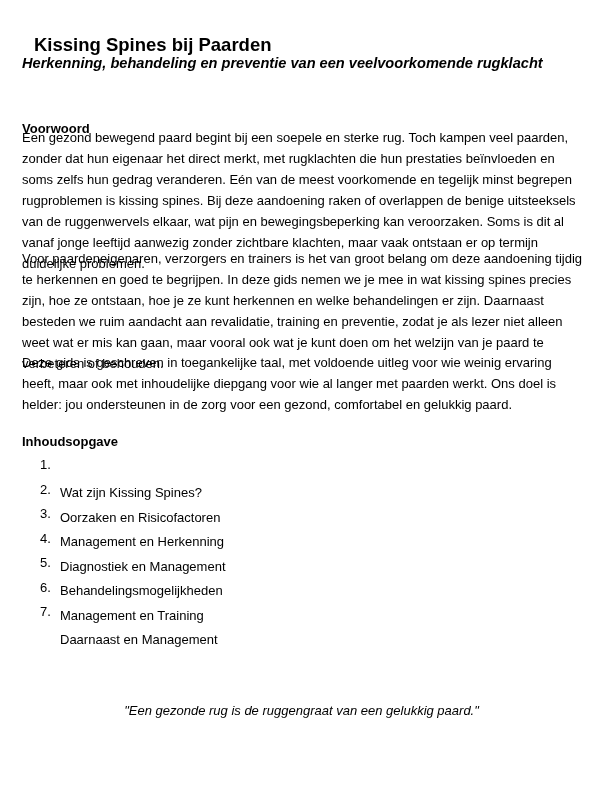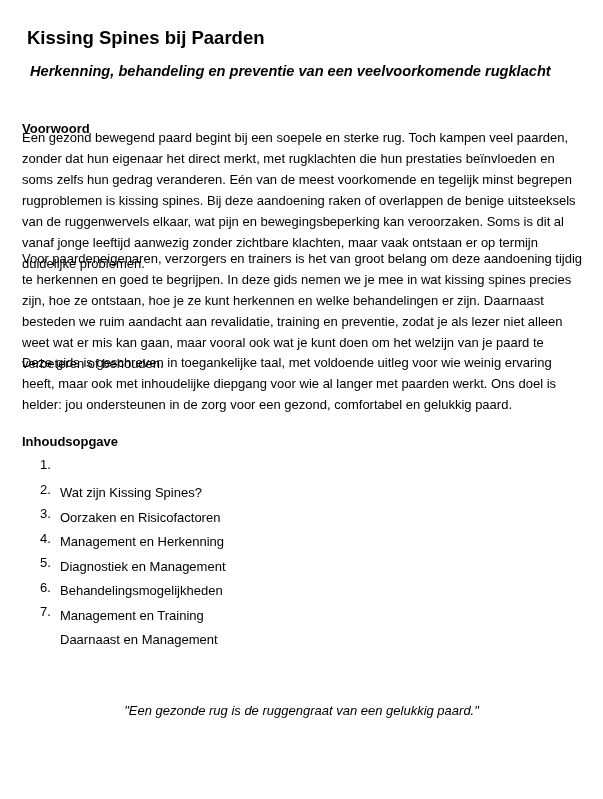--- a/index.html
+++ b/index.html
@@ -3,25 +3,25 @@
 <meta charset="utf-8">
 <style>
   html, body { margin: 0; padding: 0; background: #ffffff; }
   body {
     width: 603px; height: 799px; overflow: hidden; position: relative;
     font-family: "Liberation Sans", sans-serif; color: #000000;
   }
   .page { position: absolute; left: 22px; top: 0; width: 565px; }
   .title {
     position: absolute; top: 22px; left: 0;
-    font-size: 18.5px; font-weight: bold; margin: 5px; white-space: nowrap;
+    font-size: 18.5px; font-weight: bold; margin: 12px; white-space: nowrap;
   }
   .subtitle {
     position: absolute; top: 55px; left: 0;
-    font-size: 14.6px; font-weight: bold; font-style: italic; margin: 8px; white-space: nowrap;
+    font-size: 14.6px; font-weight: bold; font-style: italic; margin: 0; white-space: nowrap;
   }
   .section-heading {
     position: absolute; left: 0;
     font-size: 13px; font-weight: bold; margin: 0;
   }
   .para {
     position: absolute; left: 0; width: 565px;
     font-size: 13px; line-height: 21px; margin: 0;
   }
   .toc {

